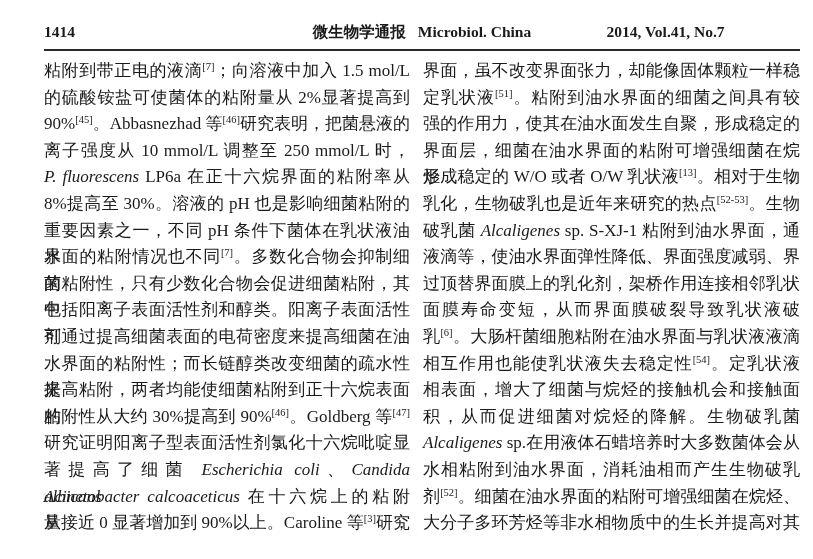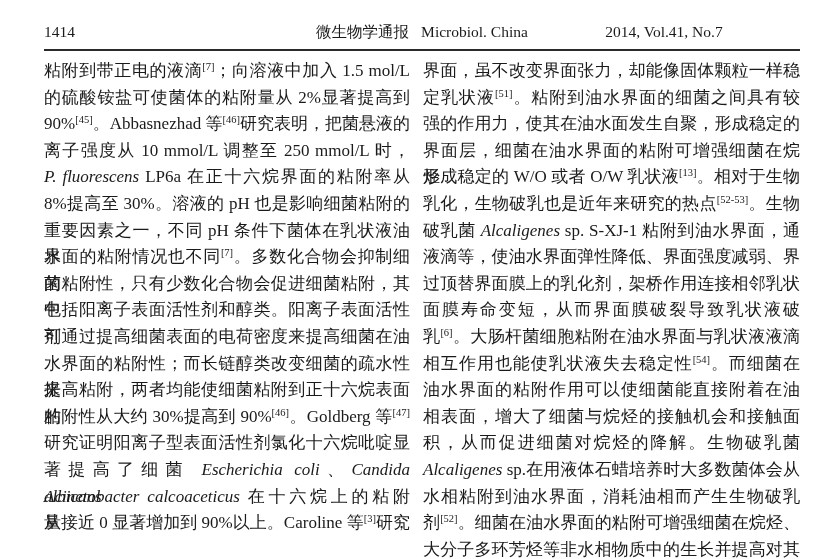--- a/index.html
+++ b/index.html
@@ -15,20 +15,21 @@
     box-sizing: border-box;
     width: 813px;
     height: 559px;
     padding: 0 13px 0 44px;
   }
   .header {
     display: flex;
     align-items: baseline;
     padding-top: 22px;
     font-size: 15.5px;
+    font-weight: bold;
   }
   .header .left  { flex: 1; text-align: left; }
   .header .mid   { flex: 0 0 auto; text-align: right; }
   .header .right { flex: 1; text-align: center; }
   .title-gap { display: inline-block; width: 12px; }
   .header-rule {
     border: none;
     border-top: 2px solid #2a2a2a;
     margin: 6px 0 0 0;
   }
@@ -93,22 +94,21 @@
         <div class="line"><span>定乳状液</span><span class="sup">[51]</span><span>。粘附到油水界面的细菌之间具有较</span></div>
         <div class="line"><span>强的作用力，使其在油水面发生自聚，形成稳定的</span></div>
         <div class="line"><span>界面层，细菌在油水界面的粘附可增强细菌在烷烃，</span></div>
         <div class="line"><span>形成稳定的 W/O 或者 O/W 乳状液</span><span class="sup">[13]</span><span>。相对于生物</span></div>
         <div class="line"><span>乳化，生物破乳也是近年来研究的热点</span><span class="sup">[52-53]</span><span>。生物</span></div>
         <div class="line"><span>破乳菌 </span><span class="it">Alcaligenes</span><span> sp. S-XJ-1 粘附到油水界面，通</span></div>
         <div class="line"><span>液滴等，使油水界面弹性降低、界面强度减弱、界</span></div>
         <div class="line"><span>过顶替界面膜上的乳化剂，架桥作用连接相邻乳状</span></div>
         <div class="line"><span>面膜寿命变短，从而界面膜破裂导致乳状液破</span></div>
         <div class="line"><span>乳</span><span class="sup">[6]</span><span>。大肠杆菌细胞粘附在油水界面与乳状液液滴</span></div>
-        <div class="line"><span>相互作用也能使乳状液失去稳定性</span><span class="sup">[54]</span><span>。而细菌在</span></div>
-        <div class="line"><span>油水界面的粘附作用可以使细菌能直接附着在油</span></div>
+        <div class="line"><span>相互作用也能使乳状液失去稳定性</span><span class="sup">[54]</span><span>。定乳状液</span></div>
         <div class="line"><span>相表面，增大了细菌与烷烃的接触机会和接触面</span></div>
         <div class="line"><span>积，从而促进细菌对烷烃的降解。生物破乳菌</span></div>
         <div class="line"><span class="it">Alcaligenes</span><span> sp.在用液体石蜡培养时大多数菌体会从</span></div>
         <div class="line"><span>水相粘附到油水界面，消耗油相而产生生物破乳</span></div>
         <div class="line"><span>剂</span><span class="sup">[52]</span><span>。细菌在油水界面的粘附可增强细菌在烷烃、</span></div>
         <div class="line"><span>大分子多环芳烃等非水相物质中的生长并提高对其</span></div>
       </div>
   </div>
 </div>
 

